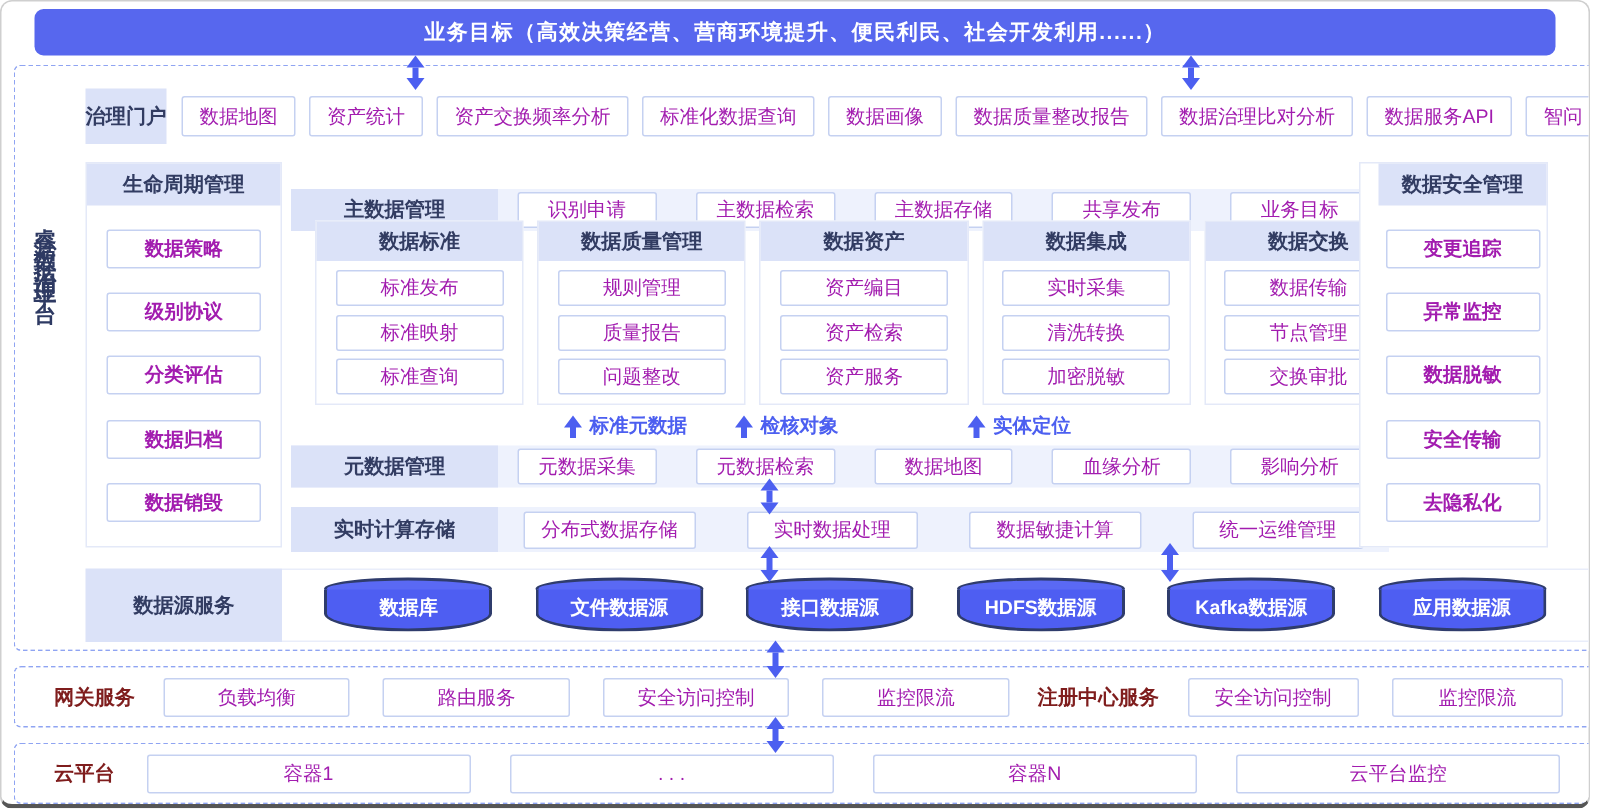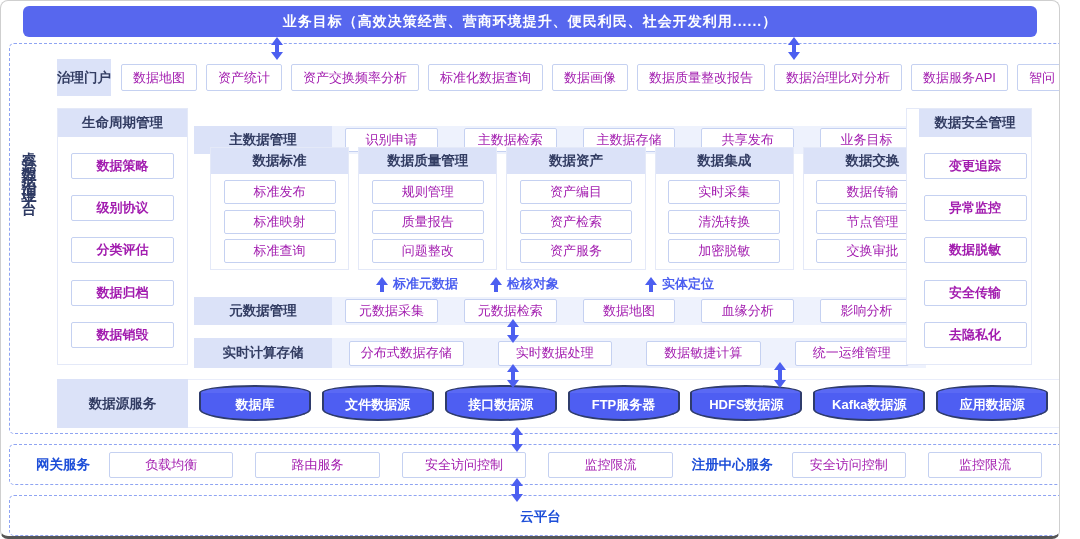--- a/index.html
+++ b/index.html
@@ -10,21 +10,21 @@
 
   
   .banner { position:absolute; left:22px; right:22px; top:5px; height:31px; background:#5767ee;
             border-radius:6px; color:#fff; font-size:14px; font-weight:700;
             display:flex; align-items:center; justify-content:center; letter-spacing:1px; }
 
   
   .dash-box { position:absolute; left:8px; width:1063px; border:1.5px dashed #8fa4f2; border-radius:5px; background:#fff; }
   .main-box { top:42px; height:391px; z-index:1; }
   .gateway-box { top:443px; height:41px; display:flex; align-items:center; padding:0 18px; }
-  .cloud-box { top:494px; height:41px; display:flex; align-items:center; padding:0 18px;flex-direction:column; }
+  .cloud-box { top:494px; height:41px; display:flex; align-items:center; padding:0 18px; }
 
   
   .vtitle { position:absolute; left:9px; top:96px; writing-mode:vertical-lr; text-orientation:upright;
             font-size:15px; font-weight:700; color:#2e3a63; letter-spacing:7px; }
 
   
   .hdr { background:#dbe2f8; color:#323c62; font-weight:700; font-size:13.5px;
          display:flex; align-items:center; justify-content:center; white-space:nowrap; }
   .btn { background:#fff; border:1px solid #c5d1f1; border-radius:2px; color:#a21caf; font-size:13px;
          display:flex; align-items:center; justify-content:center; white-space:nowrap; }
@@ -74,21 +74,21 @@
   .cyl-strip { flex:1; display:flex; align-items:center; justify-content:space-evenly; border:1px solid #e9edfa; border-left:none; }
   .cyl { position:relative; width:112px; height:38px; }
   .cyl .c-top { position:absolute; left:0; top:0; width:100%; height:15px; background:#5a69f4;
                 border:2px solid #2f3c6c; border-radius:50%; }
   .cyl .c-body { position:absolute; left:0; top:8px; width:100%; height:28px; background:#4e5ef2;
                  border:2px solid #2f3c6c; border-top:none; border-radius:0 0 56px 56px / 0 0 12px 12px; }
   .cyl .c-label { position:absolute; left:0; top:11px; width:100%; text-align:center; color:#fff;
                   font-size:13px; font-weight:600; }
 
   
-  .blabel { font-weight:700; font-size:13.5px; color:#1d4ed8; white-space:nowrap; margin:12px 8px; }
+  .blabel { font-weight:700; font-size:13.5px; color:#7f1d1d; white-space:nowrap; margin:0 8px; }
   .strip-items { display:flex; align-items:center; }
   .strip-items .btn { flex:1; height:26px; margin:0 11px; }
   .gw-items { flex:4.3; }
   .reg-items { flex:2; }
   .cloud-items { flex:1; }
   .cloud-items .btn { margin:0 13px; }
 
   
   .vlink { position:absolute; width:4px; background:#4c5ff0; z-index:6; }
   .vlink::before { content:""; position:absolute; left:-4px; top:-8px; width:0; height:0;
@@ -249,25 +249,20 @@
           <span class="c-label">文件数据源</span>
         </div>
           <div class="cyl">
           <i class="c-top"></i>
           <i class="c-body"></i>
           <span class="c-label">接口数据源</span>
         </div>
           <div class="cyl">
           <i class="c-top"></i>
           <i class="c-body"></i>
-          <span class="c-label">FTP服务器</span>
-        </div>
-          <div class="cyl">
-          <i class="c-top"></i>
-          <i class="c-body"></i>
           <span class="c-label">HDFS数据源</span>
         </div>
           <div class="cyl">
           <i class="c-top"></i>
           <i class="c-body"></i>
           <span class="c-label">Kafka数据源</span>
         </div>
           <div class="cyl">
           <i class="c-top"></i>
           <i class="c-body"></i>

